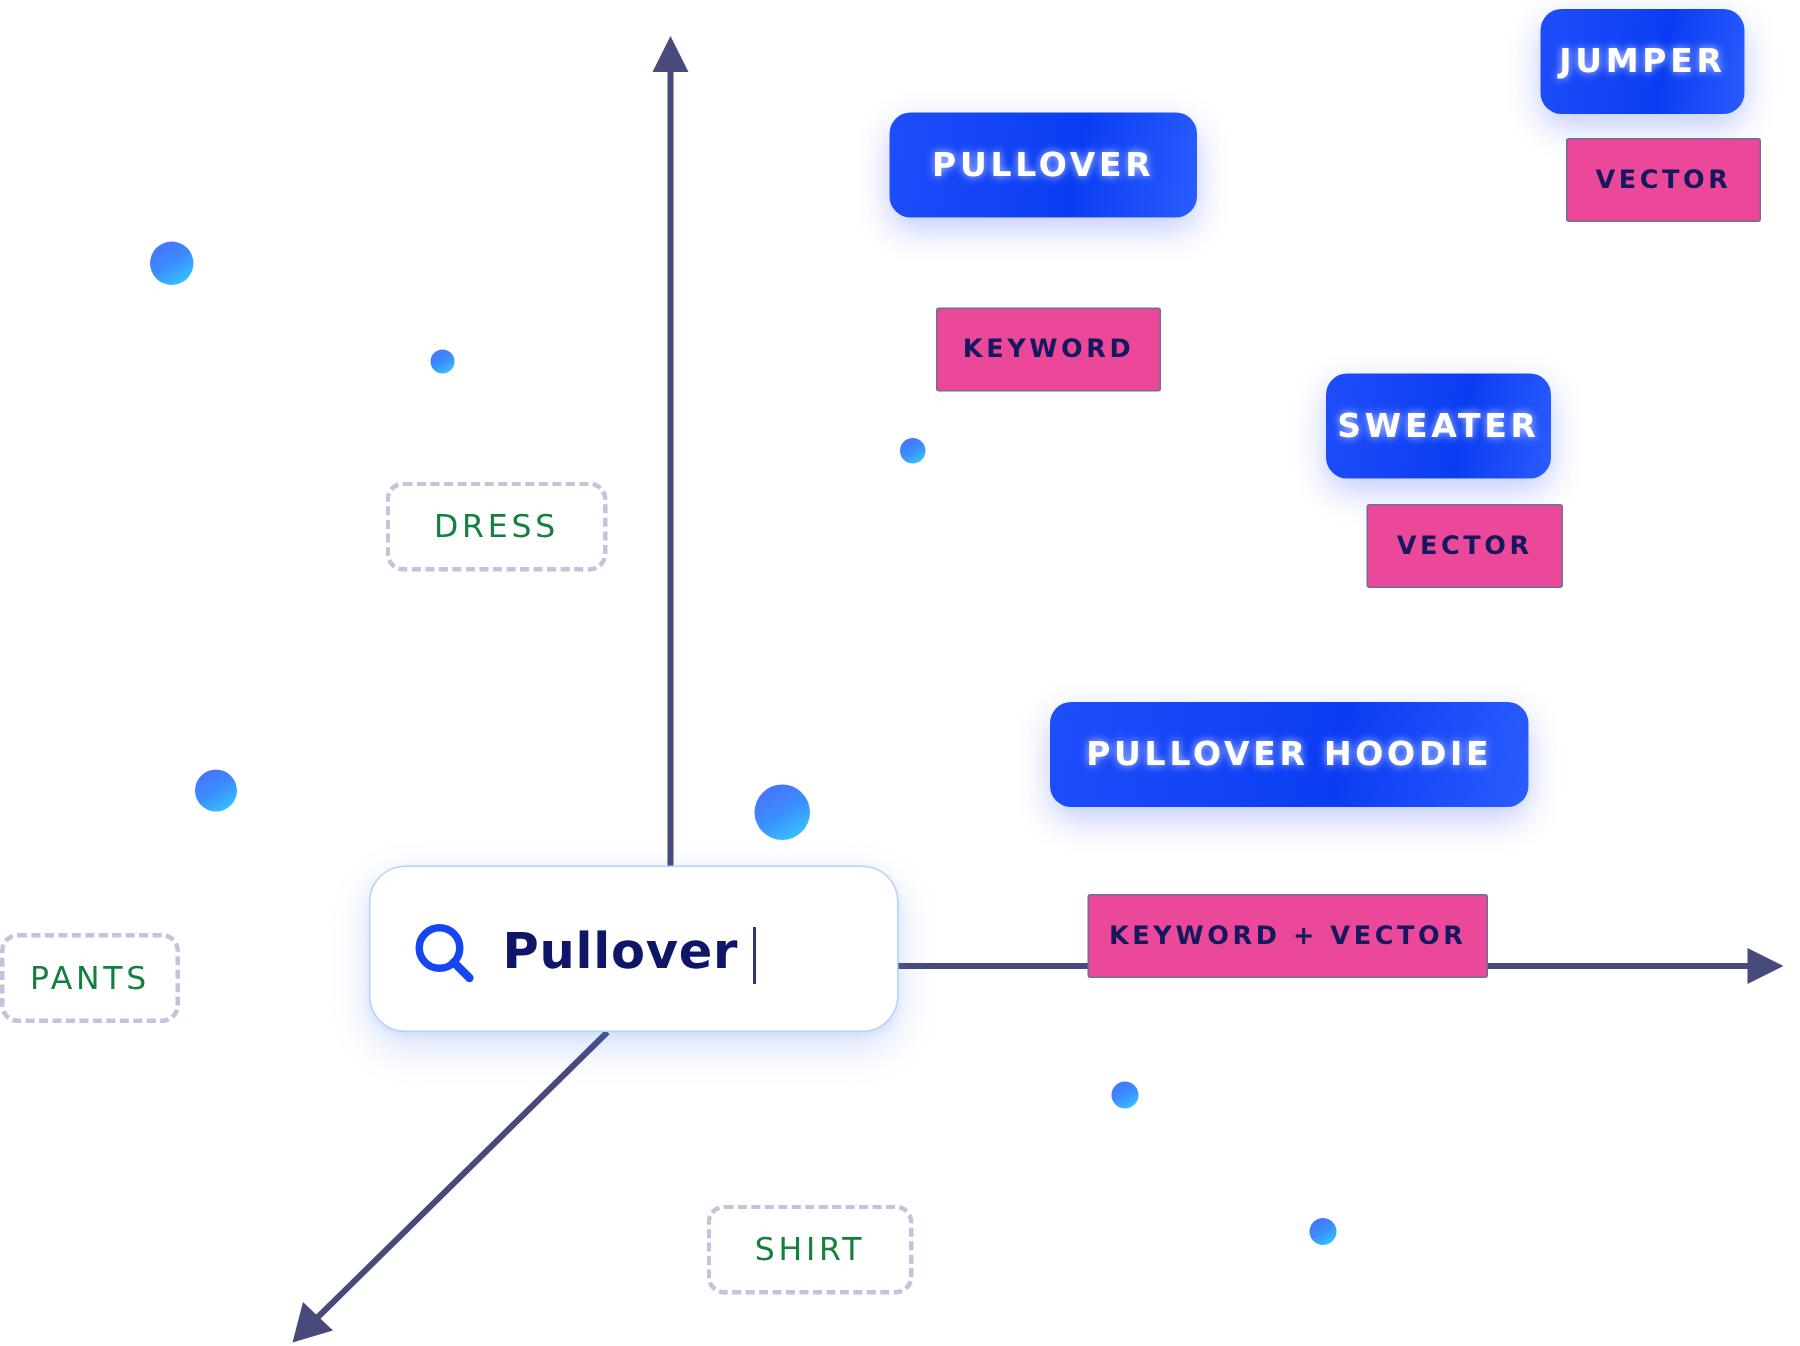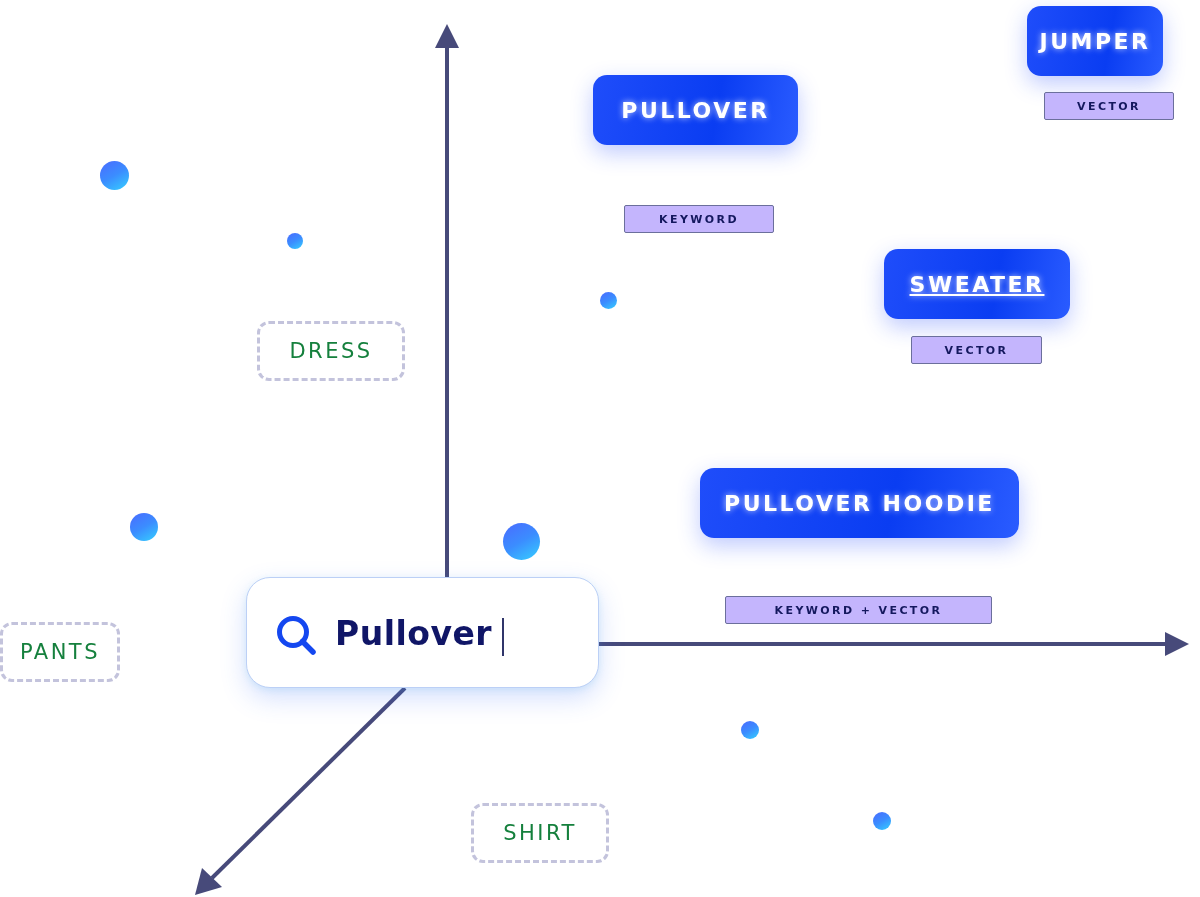--- a/index.html
+++ b/index.html
@@ -17,23 +17,23 @@
     .result-pill {
       position: absolute; height: 70px; border-radius: 14px;
       background: linear-gradient(100deg, #1f4dfa 0%, #0a3df2 60%, #2a5cff 100%);
       box-shadow: 0 8px 22px rgba(30, 70, 250, 0.28);
       color: #ffffff; font-weight: bold; letter-spacing: 2.5px;
       font-size: 22px; display: flex; align-items: center; justify-content: center;
       text-shadow: 0 0 6px rgba(255,255,255,0.75);
       box-sizing: border-box;
     }
     .type-tag {
-      position: absolute; height: 28px; border: 1.5px solid #6b6f9c;
-      border-radius: 2px; background: #c4b5fd;
-      color: #14185e; font-weight: bold; letter-spacing: 2.4px; font-size: 11px;
+      position: absolute; height: 56px; border: 1.5px solid #6b6f9c;
+      border-radius: 2px; background: #ec4899;
+      color: #14185e; font-weight: bold; letter-spacing: 2.4px; font-size: 17px;
       display: flex; align-items: center; justify-content: center; box-sizing: border-box;
     }
     .category-tag {
       position: absolute; height: 60px; border: 3px dashed #c3c3dc; border-radius: 12px;
       color: #15803d; font-weight: normal; letter-spacing: 2.5px; font-size: 21px;
       display: flex; align-items: center; justify-content: center; box-sizing: border-box;
       background: #ffffff;
     }
     .search-box {
       position: absolute; left: 246px; top: 577px; width: 353px; height: 111px;
@@ -83,21 +83,21 @@
   <span>KEYWORD</span>
 </div>
 
 <div class="result-pill" style="left:1027px;top:6px;width:136px;text-align:right;">
   <span>JUMPER</span>
 </div>
 <div class="type-tag" style="left:1044px;top:92px;width:130px;">
   <span>VECTOR</span>
 </div>
 
-<div class="result-pill" style="left:884px;top:249px;width:186px;text-decoration:underline;">
+<div class="result-pill" style="left:884px;top:249px;width:150px;">
   <span>SWEATER</span>
 </div>
 <div class="type-tag" style="left:911px;top:336px;width:131px;">
   <span>VECTOR</span>
 </div>
 
 <div class="result-pill" style="left:700px;top:468px;width:319px;">
   <span>PULLOVER HOODIE</span>
 </div>
 <div class="type-tag" style="left:725px;top:556px;width:267px;margin-top:40px;">

